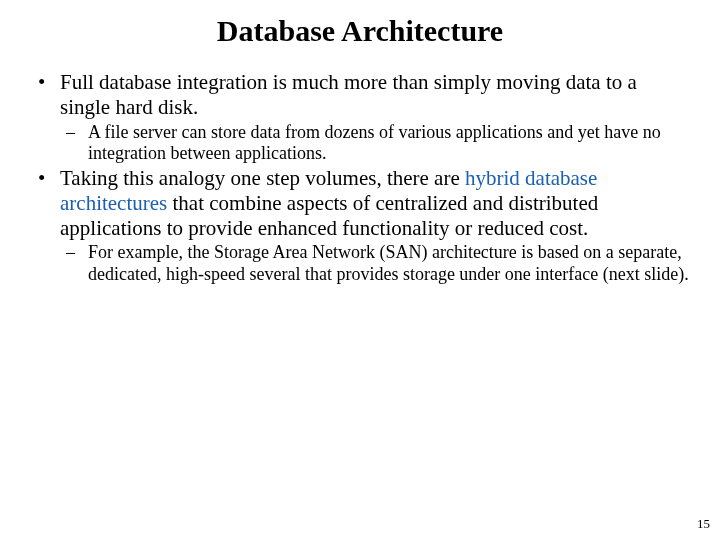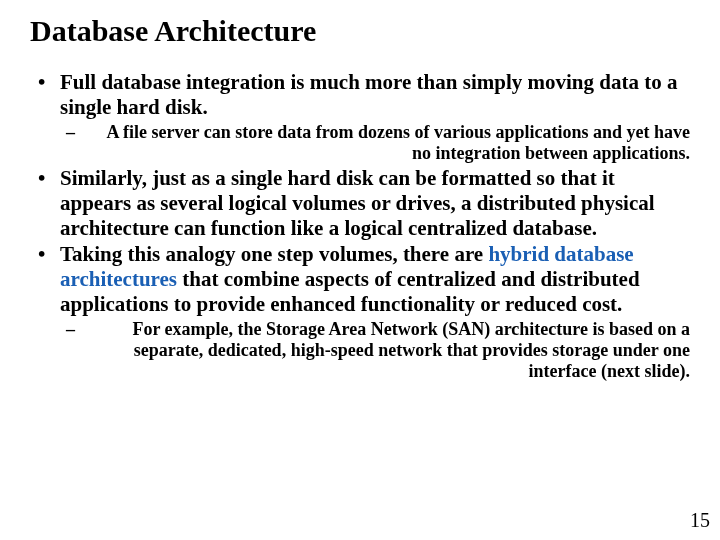--- a/index.html
+++ b/index.html
@@ -15,48 +15,46 @@
       color: #000000;
       position: relative;
       overflow: hidden;
     }
     .slide {
       padding: 10px 30px 0 30px;
     }
     .title {
       font-size: 30px;
       font-weight: bold;
-      text-align: left;
+      text-align: center;
       margin-bottom: 22px;
       margin-top: 4px;
     }
     ul.level1 {
       list-style: none;
       padding-left: 0;
     }
     ul.level1 > li {
       position: relative;
       padding-left: 30px;
       font-size: 21px;
       line-height: 1.18;
       margin-bottom: 2px;
-      font-weight: bold;
     }
     ul.level1 > li::before {
       content: "•";
       position: absolute;
       left: 8px;
       top: 0;
       font-size: 21px;
     }
     ul.level2 {
       list-style: none;
       padding-left: 0;
       margin-top: 2px;
-      text-align: right;
     }
     ul.level2 > li {
       position: relative;
       padding-left: 28px;
       font-size: 18px;
       line-height: 1.18;
       margin-bottom: 2px;
     }
     ul.level2 > li::before {
       content: "–";
@@ -65,48 +63,45 @@
       top: 0;
       font-size: 18px;
     }
     .highlight {
       color: #1a5fb4;
     }
     .page-number {
       position: absolute;
       bottom: 8px;
       right: 10px;
-      font-size: 20px;
+      font-size: 13px;
       color: #000;
     }
   </style>
 </head>
 <body>
 
 <div class="slide">
   <h1 class="title">Database Architecture</h1>
 
   <ul class="level1">
     <li>
       <span>Full database integration is much more than simply moving data to a single hard disk.</span>
       <ul class="level2">
         <li>
           <span>A file server can store data from dozens of various applications and yet have no integration between applications.</span>
         </li>
       </ul>
     </li>
 
-    <li>
-      <span>Similarly, just as a single hard disk can be formatted so that it appears as several logical volumes or drives, a distributed physical architecture can function like a logical centralized database.</span>
-    </li>
 
     <li>
       <span>Taking this analogy one step volumes, there are </span><span class="highlight">hybrid database architectures</span><span> that combine aspects of centralized and distributed applications to provide enhanced functionality or reduced cost.</span>
       <ul class="level2">
         <li>
-          <span>For example, the Storage Area Network (SAN) architecture is based on a separate, dedicated, high-speed network that provides storage under one interface (next slide).</span>
+          <span>For example, the Storage Area Network (SAN) architecture is based on a separate, dedicated, high-speed several that provides storage under one interface (next slide).</span>
         </li>
       </ul>
     </li>
   </ul>
 </div>
 
 <div class="page-number">15</div>
 
 </body></html>

